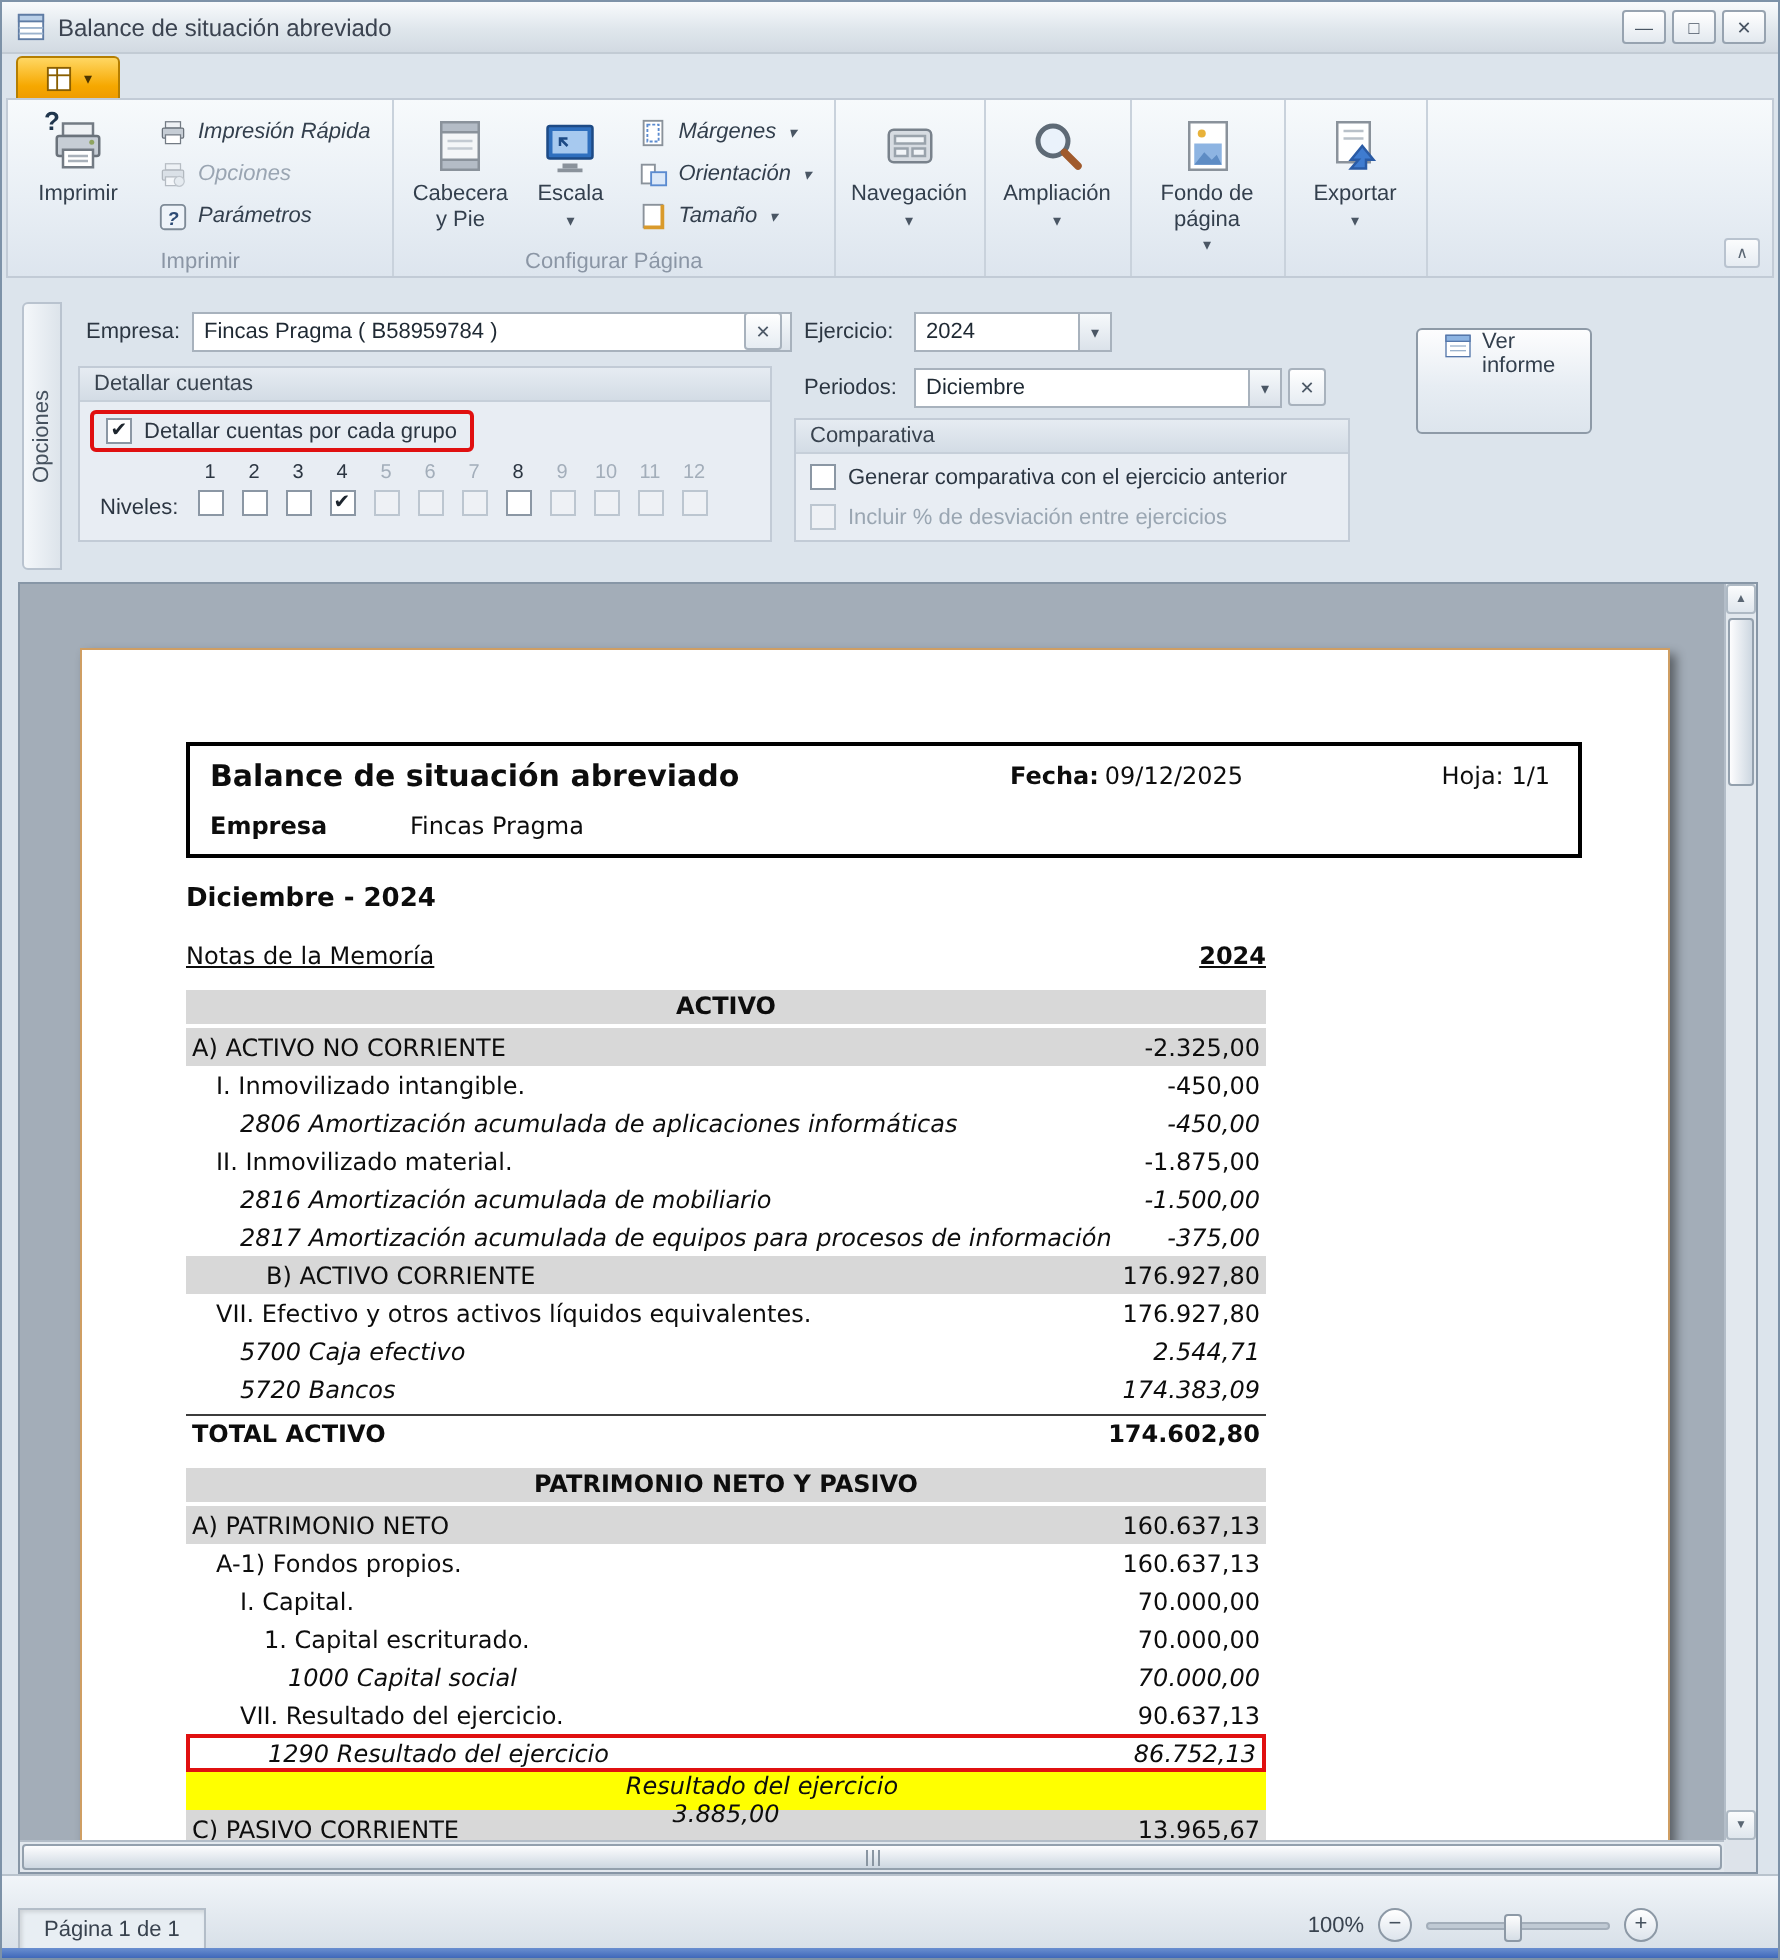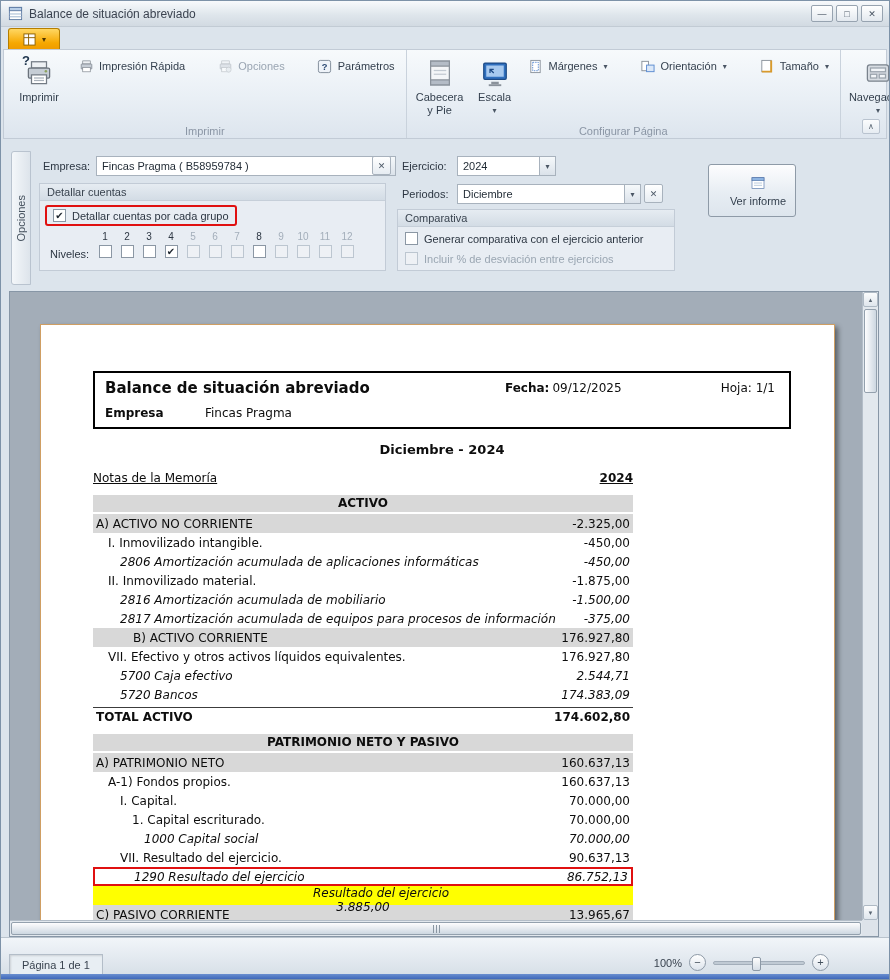--- a/index.html
+++ b/index.html
@@ -28,21 +28,21 @@
   .ribbon { position:absolute; top:48px; left:2px; right:2px; height:90px;
             background:linear-gradient(#f7fafc,#e9eff5 55%,#dde5ee);
             border:1px solid #c2cbd6; display:flex; align-items:stretch; }
   .rgroup { display:flex; flex-direction:column; padding:2px 5px 0; border-right:1px solid #c9d2dc; }
   .rgroup-body { display:flex; flex:1; align-items:flex-start; gap:3px; }
   .rgroup-label { text-align:center; font-size:11px; color:#8b96a5; padding:1px 2px 3px; white-space:nowrap; }
   .big-btn { width:60px; min-height:72px; display:flex; flex-direction:column; align-items:center;
              padding-top:4px; gap:2px; font-size:11px; color:#333f4d; text-align:center; line-height:1.15;
              border:1px solid transparent; border-radius:3px; cursor:pointer; }
   .big-btn .drop { font-size:8px; color:#4a5664; }
-  .small-col { display:flex; flex-direction:row; gap:20px; padding-top:4px; }
+  .small-col { display:flex; flex-direction:column; gap:1px; padding-top:4px;font-style:italic; }
   .small-btn { display:flex; align-items:center; gap:5px; height:20px; padding:0 5px;
                font-size:11px; color:#333f4d; border:1px solid transparent; border-radius:2px;
                cursor:pointer; white-space:nowrap; }
   .small-btn .drop { font-size:8px; color:#4a5664; margin-left:1px; }
   .small-btn.disabled { color:#9aa5b2; cursor:default; }
   .small-btn.disabled svg { opacity:.45; }
   .rgroup.plain { justify-content:flex-start; }
   .ribbon-collapse { position:absolute; right:6px; bottom:4px; width:18px; height:15px;
                      border:1px solid #b9c3cf; border-radius:2px; background:linear-gradient(#fbfcfd,#e6ecf2);
                      font-size:8px; color:#5a6673; display:flex; align-items:center; justify-content:center; cursor:pointer; }
@@ -78,40 +78,40 @@
   .cb-row { display:flex; align-items:center; gap:6px; font-size:11px; color:#2c3642; }
   .cb-row.dim { color:#9aa6b2; }
   .red-box { display:inline-flex; align-items:center; gap:6px; padding:2px 6px;
              border:2px solid var(--hl-red,#e01010); border-radius:3px; }
   .niveles { display:flex; }
   .nv-col { width:22px; display:flex; flex-direction:column; align-items:center; gap:3px; }
   .nv-num { font-size:10px; color:#2c3642; }
   .nv-num.dim { color:#a3aeba; }
   .ver-informe { border:1px solid #8e9aa7; border-radius:3px;
                  background:linear-gradient(#fdfdfe,#e7edf3 55%,#dde5ed);
-                 display:flex; flex-direction:column; align-items:center; justify-content:center; gap:4px;
+                 display:flex; flex-direction:row; justify-content:center; gap:4px;
                  font-size:11px; color:#333f4d; cursor:pointer;padding-left:12px; }
 
   
   .preview { position:absolute; top:290px; left:8px; right:10px; height:646px; border:1px solid #8796a6; }
   .preview-canvas { position:absolute; left:0; top:0; right:16px; bottom:16px;
                     background:var(--preview-bg,#a3adb8); overflow:hidden; }
   .page { position:absolute; left:30px; top:32px; width:795px; height:720px; background:#fff;
           border:1px solid #cf9e63; box-shadow:3px 3px 5px rgba(0,0,0,.45); }
   .page-inner { padding:46px 43px 0 52px; font-family:"DejaVu Sans", sans-serif; font-size:12px; color:#0d0d0d; }
 
   .rep-header { border:2px solid #000; height:58px; padding:6px 10px 4px; }
   .rh-line1 { position:relative; height:22px; }
   .rep-title { font-size:15px; font-weight:bold; }
   .rep-fecha { position:absolute; left:400px; top:2px; font-size:12px; }
   .rep-fecha .v { margin-left:3px; }
   .rep-hoja { position:absolute; right:4px; top:2px; font-size:12px; }
   .rh-line2 { margin-top:5px; font-size:12px; }
   .rh-line2 b { display:inline-block; width:100px; }
-  .period-title { text-align:center; font-weight:bold; font-size:13px; margin:13px 0 0; }
+  .period-title { text-align:left; font-weight:bold; font-size:13px; margin:13px 0 0; }
   .notes-row { width:540px; display:flex; justify-content:space-between; margin:14px 0 10px; font-size:12px; }
   .u { text-decoration:underline; }
   .b { font-weight:bold; }
 
   .report-table { width:540px; }
   .report-section + .report-section { margin-top:8px; }
   .sec-header { background:var(--group-row-bg,#d8d8d8); text-align:center; font-weight:bold;
                 font-size:12px; height:17px; line-height:17px; margin-bottom:2px; }
   .report-row { display:flex; justify-content:space-between; align-items:center; height:19px;
                 padding:0 3px; font-size:12px; }

